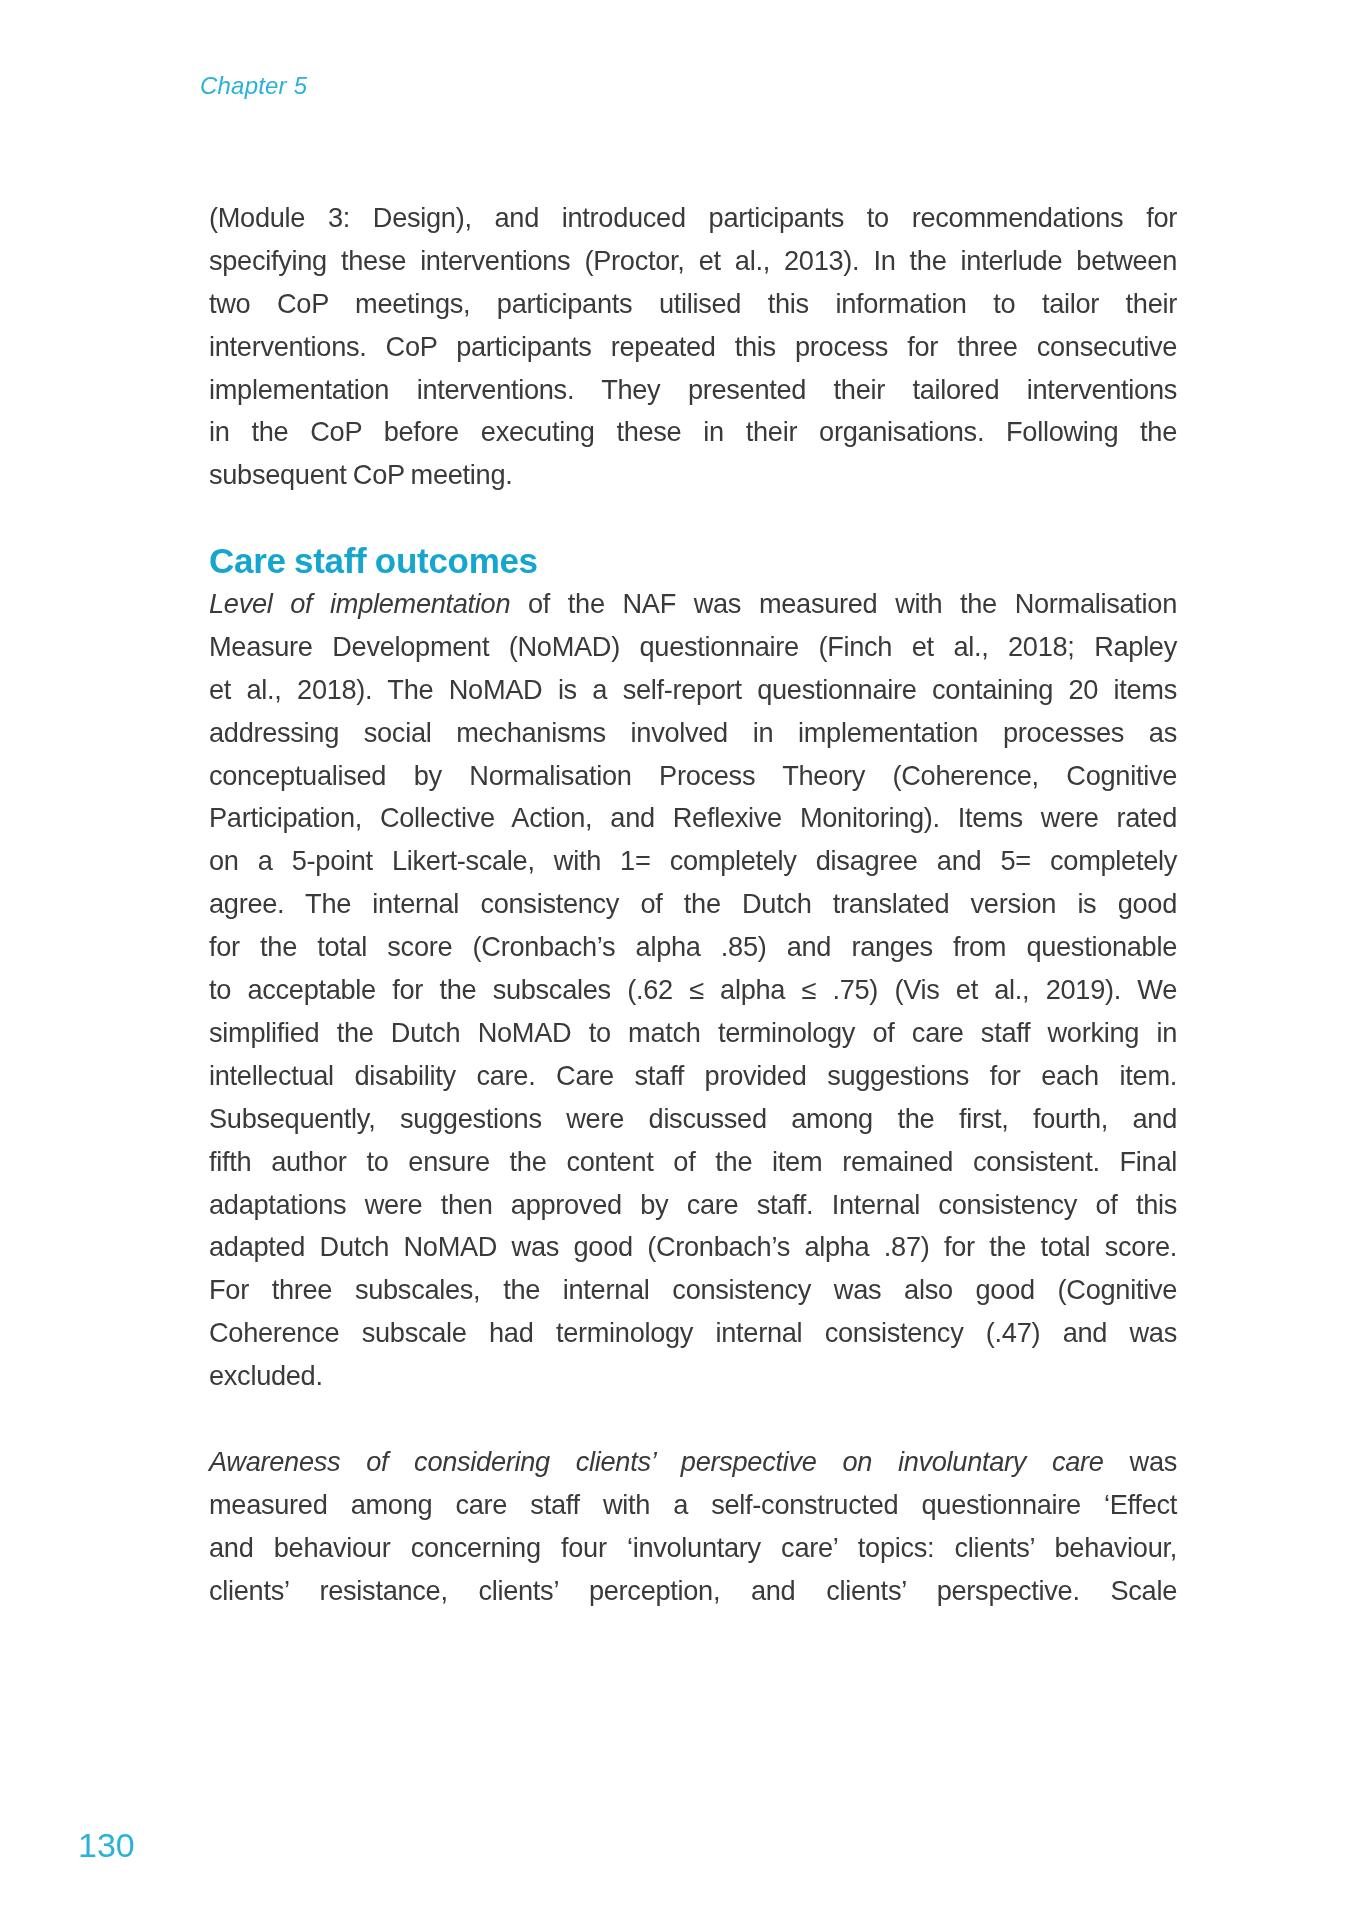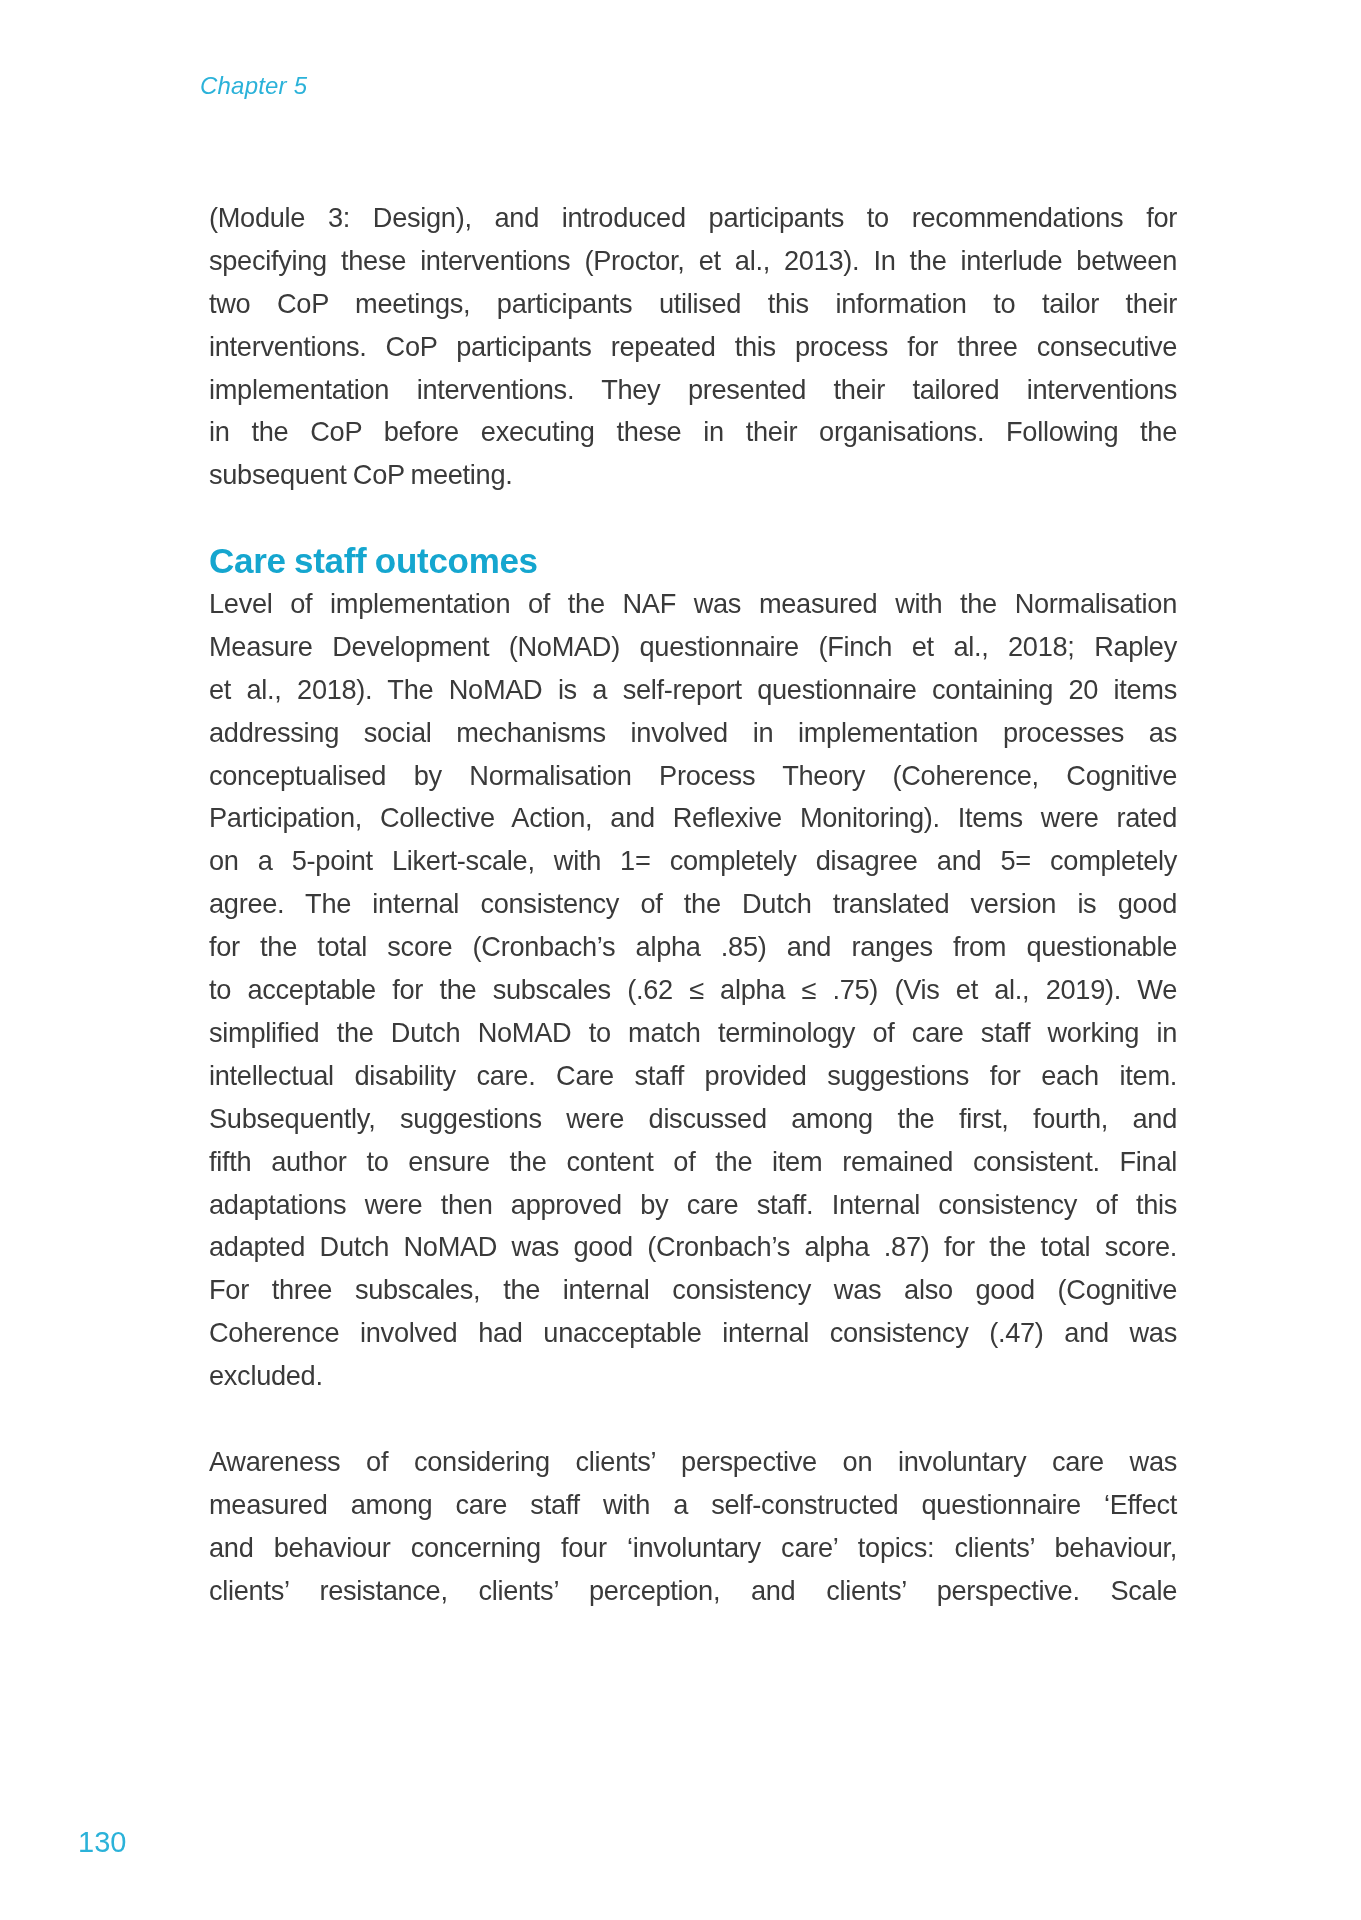--- a/index.html
+++ b/index.html
@@ -19,24 +19,24 @@
     word-spacing: -1px;
   }
   .para { margin: 0; }
   .line { display: block; text-align: justify; text-align-last: justify; height: 42.9px; white-space: nowrap; }
   .line.last { text-align-last: left; }
   .heading {
     margin: 0; font-weight: bold; color: #15a6cf; font-size: 35px; line-height: 42.9px;
     letter-spacing: -0.3px;
   }
   .gap { height: 42.9px; }
-  .ital { }
+  .ital { font-style: italic; }
   .page-number {
     position: absolute; left: 78px; top: 1826px;
-    font-size: 29px; color: #2bb2d9; text-align: center;
+    font-size: 34px; color: #2bb2d9; text-align: center;
   }
 </style>
 </head>
 <body>
 
 <div class="chapter-label">Chapter 5</div>
 
 <div class="body-text" style="top:197px;">
 
   <div class="para">
@@ -64,21 +64,21 @@
     <span class="line">agree. The internal consistency of the Dutch translated version is good</span>
     <span class="line">for the total score (Cronbach’s alpha .85) and ranges from questionable</span>
     <span class="line">to acceptable for the subscales (.62 ≤ alpha ≤ .75) (Vis et al., 2019). We</span>
     <span class="line">simplified the Dutch NoMAD to match terminology of care staff working in</span>
     <span class="line">intellectual disability care. Care staff provided suggestions for each item.</span>
     <span class="line">Subsequently, suggestions were discussed among the first, fourth, and</span>
     <span class="line">fifth author to ensure the content of the item remained consistent. Final</span>
     <span class="line">adaptations were then approved by care staff. Internal consistency of this</span>
     <span class="line">adapted Dutch NoMAD was good (Cronbach’s alpha .87) for the total score.</span>
     <span class="line">For three subscales, the internal consistency was also good (Cognitive</span>
-    <span class="line">Coherence involved had unacceptable internal consistency (.47) and was</span>
+    <span class="line">Coherence subscale had terminology internal consistency (.47) and was</span>
     <span class="line last">excluded.</span>
   </div>
 
   <div class="gap"></div>
 
   <div class="para">
     <span class="line"><span class="ital">Awareness of considering clients’ perspective on involuntary care</span><span> was</span></span>
     <span class="line">measured among care staff with a self-constructed questionnaire ‘Effect</span>
     <span class="line">and behaviour concerning four ‘involuntary care’ topics: clients’ behaviour,</span>
     <span class="line">clients’ resistance, clients’ perception, and clients’ perspective. Scale</span>

